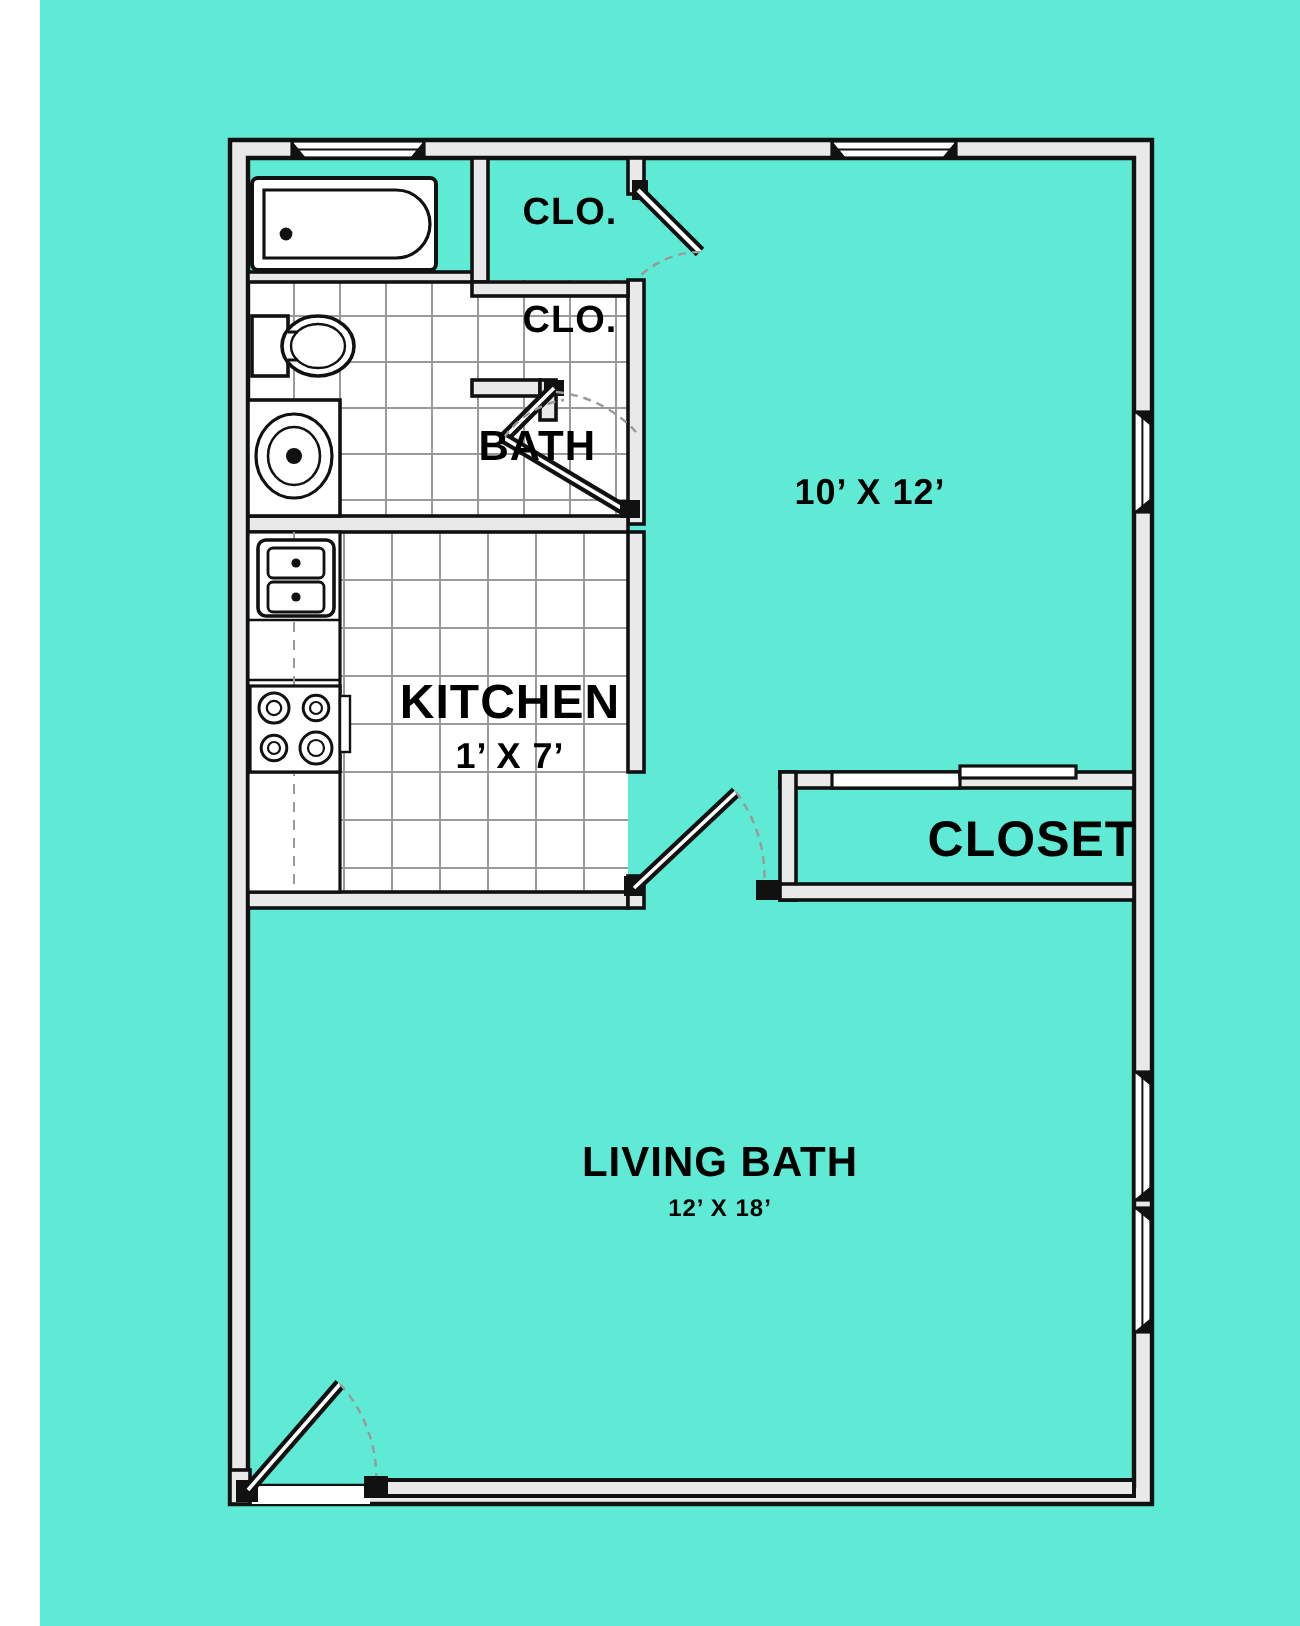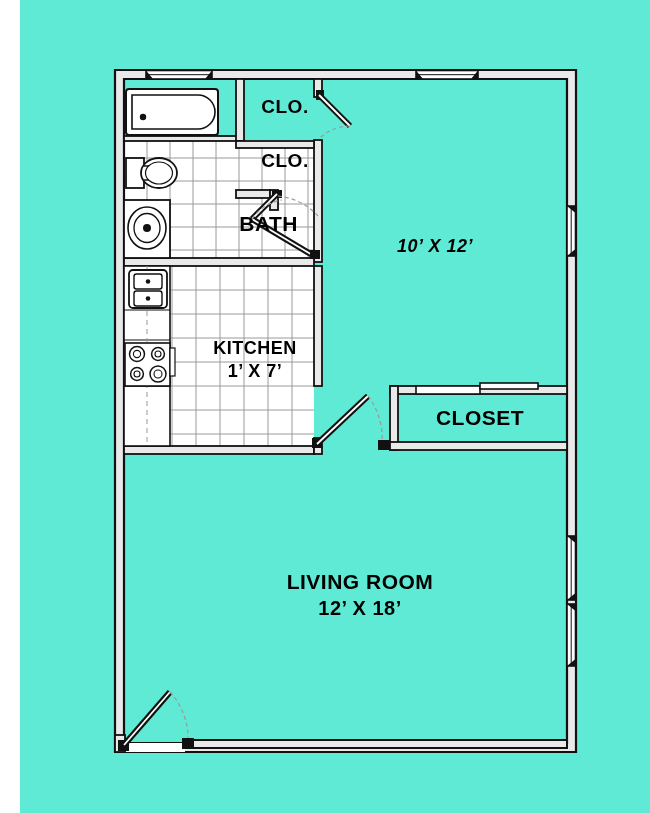--- a/index.html
+++ b/index.html
@@ -42,29 +42,29 @@
     letter-spacing: 0.5px;
   }
   .room-label .dim {
     display: block;
     letter-spacing: 0.5px;
   }
   .lbl-bath   { left: 118px; top: 212px; width: 160px; font-size: 21px; text-align: right; }
   .lbl-clo1   { left: 200px; top: 96px;  width: 130px; font-size: 19px; }
   .lbl-clo2   { left: 200px; top: 150px; width: 130px; font-size: 19px; }
   .lbl-kitchen{ left: 115px; top: 338px; width: 240px; }
-  .lbl-kitchen .nm  { font-size: 18px; }
+  .lbl-kitchen .nm  { font-size: 24px; }
   .lbl-kitchen .dim { font-size: 18px; margin-top: 2px; }
   .lbl-bedroom{ left: 285px; top: 234px; width: 260px; }
   .lbl-bedroom .nm  { font-size: 21px; }
-  .lbl-bedroom .dim { font-size: 18px; margin-top: 2px; font-style: italic; }
-  .lbl-closet { left: 370px; top: 406px; width: 180px; font-size: 21px; }
+  .lbl-bedroom .dim { font-size: 18px; margin-top: 2px; }
+  .lbl-closet { left: 370px; top: 406px; width: 180px; font-size: 25px; padding-left: 36px; }
   .lbl-living { left: 210px; top: 570px; width: 260px; }
   .lbl-living .nm  { font-size: 21px; }
-  .lbl-living .dim { font-size: 20px; margin-top: 2px; }
+  .lbl-living .dim { font-size: 12px; margin-top: 2px; }
 </style>
 </head>
 <body>
 
 <div id="plan-root">
 
   <svg id="plan-svg" viewBox="0 0 650 813">
 
     <g stroke="#9a9a9a" stroke-width="1" fill="none">
       <rect x="104" y="140" width="190" height="118" fill="#ffffff" stroke="none"></rect>
@@ -260,17 +260,17 @@
 
   <div class="room-label lbl-bedroom">
     <span class="dim">10’ X  12’</span>
   </div>
 
   <div class="room-label lbl-closet">
     <span class="nm">CLOSET</span>
   </div>
 
   <div class="room-label lbl-living">
-    <span class="nm">LIVING ROOM</span>
+    <span class="nm">LIVING BATH</span>
     <span class="dim">12’ X  18’</span>
   </div>
 
 </div>
 
 </body></html>

